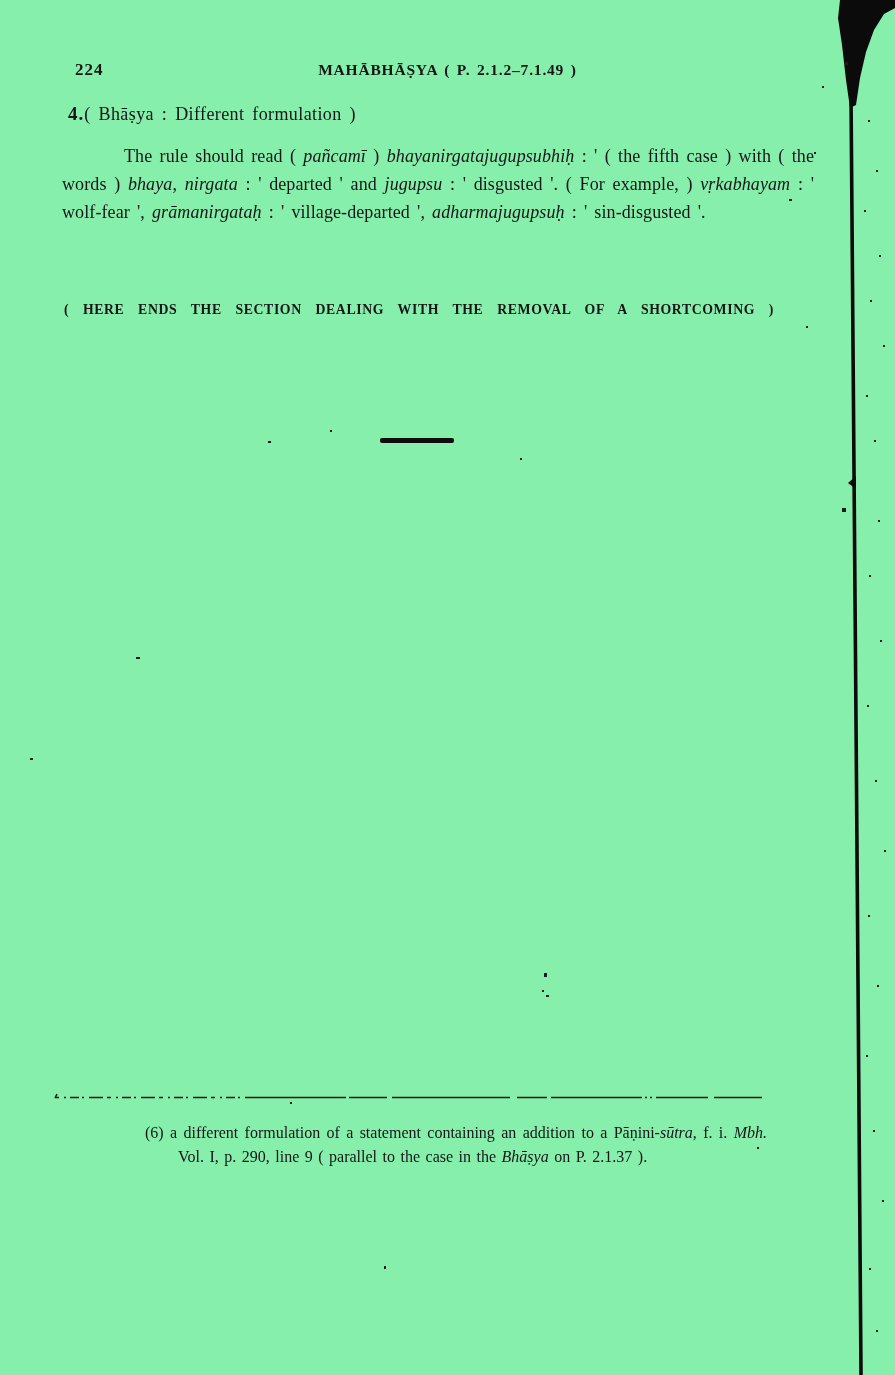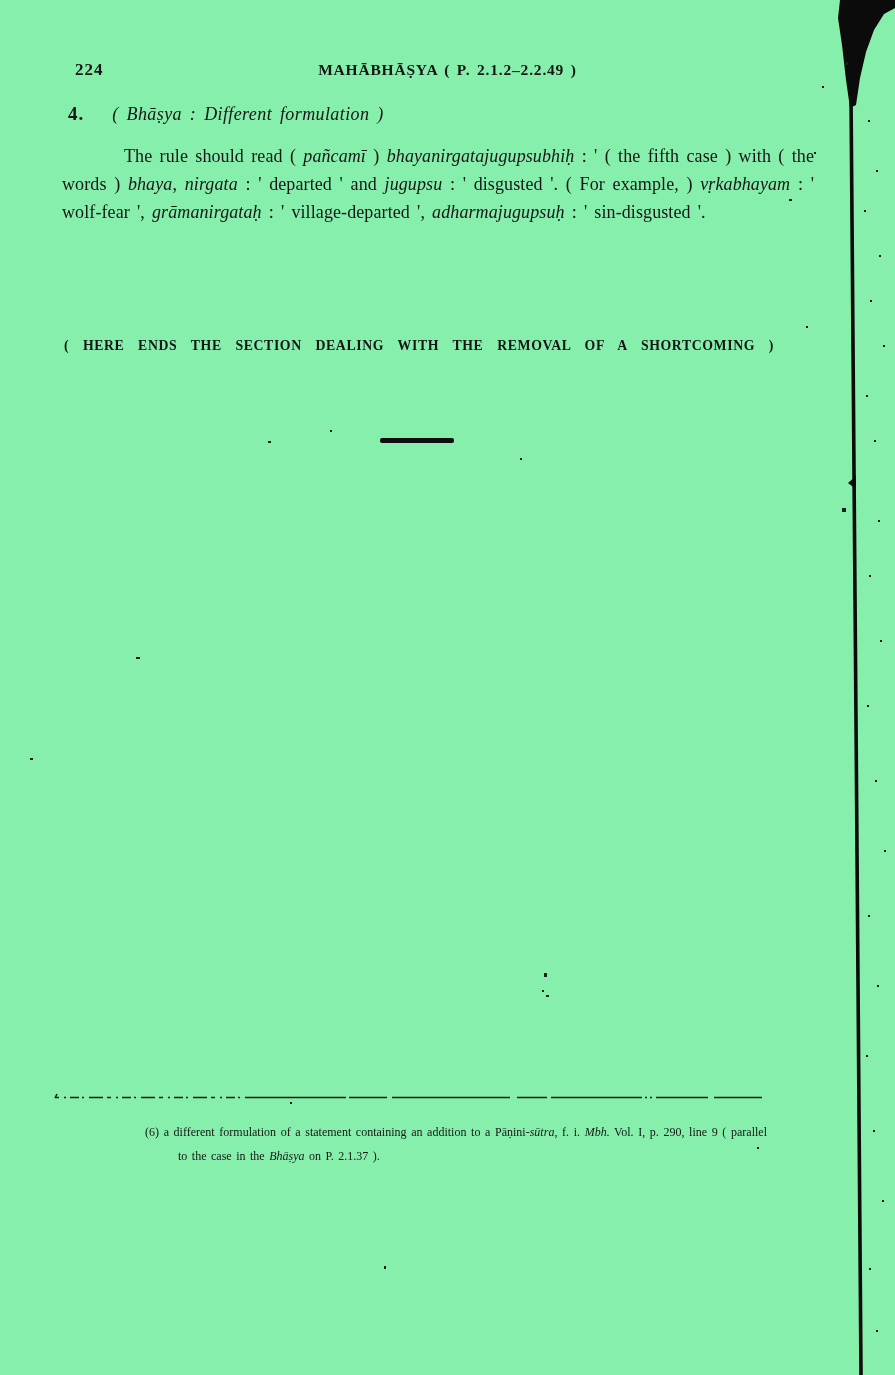--- a/index.html
+++ b/index.html
@@ -21,49 +21,49 @@
     font-size: 17px; font-weight: bold; letter-spacing: 1px;
   }
   .running-title {
     position: absolute; left: 0; top: 1px; width: 100%;
     text-align: center; font-size: 15.5px; letter-spacing: 0.8px;
     word-spacing: 2px; font-weight: 600;
   }
   
   .section-heading { position: absolute; top: 103px; left: 68px; font-size: 18px; }
   .sec-num { font-weight: bold; font-size: 19px; letter-spacing: 1px; }
-  .sec-title { font-style: italic; margin-left: 28px; letter-spacing: 0.4px; word-spacing: 3px; }
+  .sec-title { letter-spacing: 0.4px; word-spacing: 3px; }
   
   .body-para {
     position: absolute; top: 142px; left: 62px; width: 752px;
     font-size: 18px; line-height: 28px;
     text-align: justify; text-indent: 62px;
     word-spacing: 2.5px; letter-spacing: 0.1px;
   }
   .body-para em, .footnote em, .closing-para em { font-style: italic; }
   
   .section-end {
     position: absolute; top: 302px; left: 64px; width: 710px;
     font-size: 13.8px; font-weight: 600; letter-spacing: 0.6px;
     white-space: nowrap;
     text-align: justify;
   }
   .section-end::after { content: ""; display: inline-block; width: 100%; }
-  .section-end-inner { display: inline-block; width: 100%; text-align: justify; text-align-last: justify; margin-top: 36px; }
+  .section-end-inner { display: inline-block; width: 100%; text-align: justify; text-align-last: justify; }
   
   .short-rule {
     position: absolute; top: 438px; left: 380px;
     width: 74px; height: 5px; background: #0d0d0d; border-radius: 2px;
   }
   
   .footnote-sep { position: absolute; top: 1092px; left: 0; }
   
   .footnote {
     position: absolute; top: 1121px; left: 145px; width: 622px;
-    font-size: 12px; line-height: 23.5px;
+    font-size: 16px; line-height: 23.5px;
     text-align: justify; word-spacing: 1.5px;
     padding-left: 33px; text-indent: -33px;
   }
   
   .closing-para {
     position: absolute; top: 1195px; left: 62px; width: 704px;
     font-size: 15.8px; line-height: 24.5px;
     text-align: justify; text-indent: 58px; word-spacing: 3px;
   }
   
@@ -72,21 +72,21 @@
     pointer-events: none;
   }
 </style>
 </head>
 <body>
 
 <div class="page">
 
   <header class="running-head">
     <span class="page-number">224</span>
-    <span class="running-title">MAHĀBHĀṢYA ( P. 2.1.2–2.2.49 )</span>
+    <span class="running-title">MAHĀBHĀṢYA ( P. 2.1.2–7.1.49 )</span>
   </header>
 
   <div class="section-heading">
     <span class="sec-num">4.</span><span class="sec-title">( Bhāṣya :  Different  formulation )</span>
   </div>
 
   <p class="body-para"><span>The rule should read ( </span><em>pañcamī</em><span> ) </span><em>bhayanirgatajugupsubhiḥ</em><span> : ' ( the fifth case ) with ( the words ) </span><em>bhaya</em><span>, </span><em>nirgata</em><span> : ' departed ' and </span><em>jugupsu</em><span> : ' disgusted '. ( For example, ) </span><em>vṛkabhayam</em><span> : ' wolf-fear ', </span><em>grāmanirgataḥ</em><span> : ' village-departed ', </span><em>adharmajugupsuḥ</em><span> : ' sin-disgusted '.</span></p>
 
   <div class="section-end"><span class="section-end-inner">( HERE ENDS THE SECTION DEALING WITH THE  REMOVAL OF A SHORTCOMING )</span></div>
 

